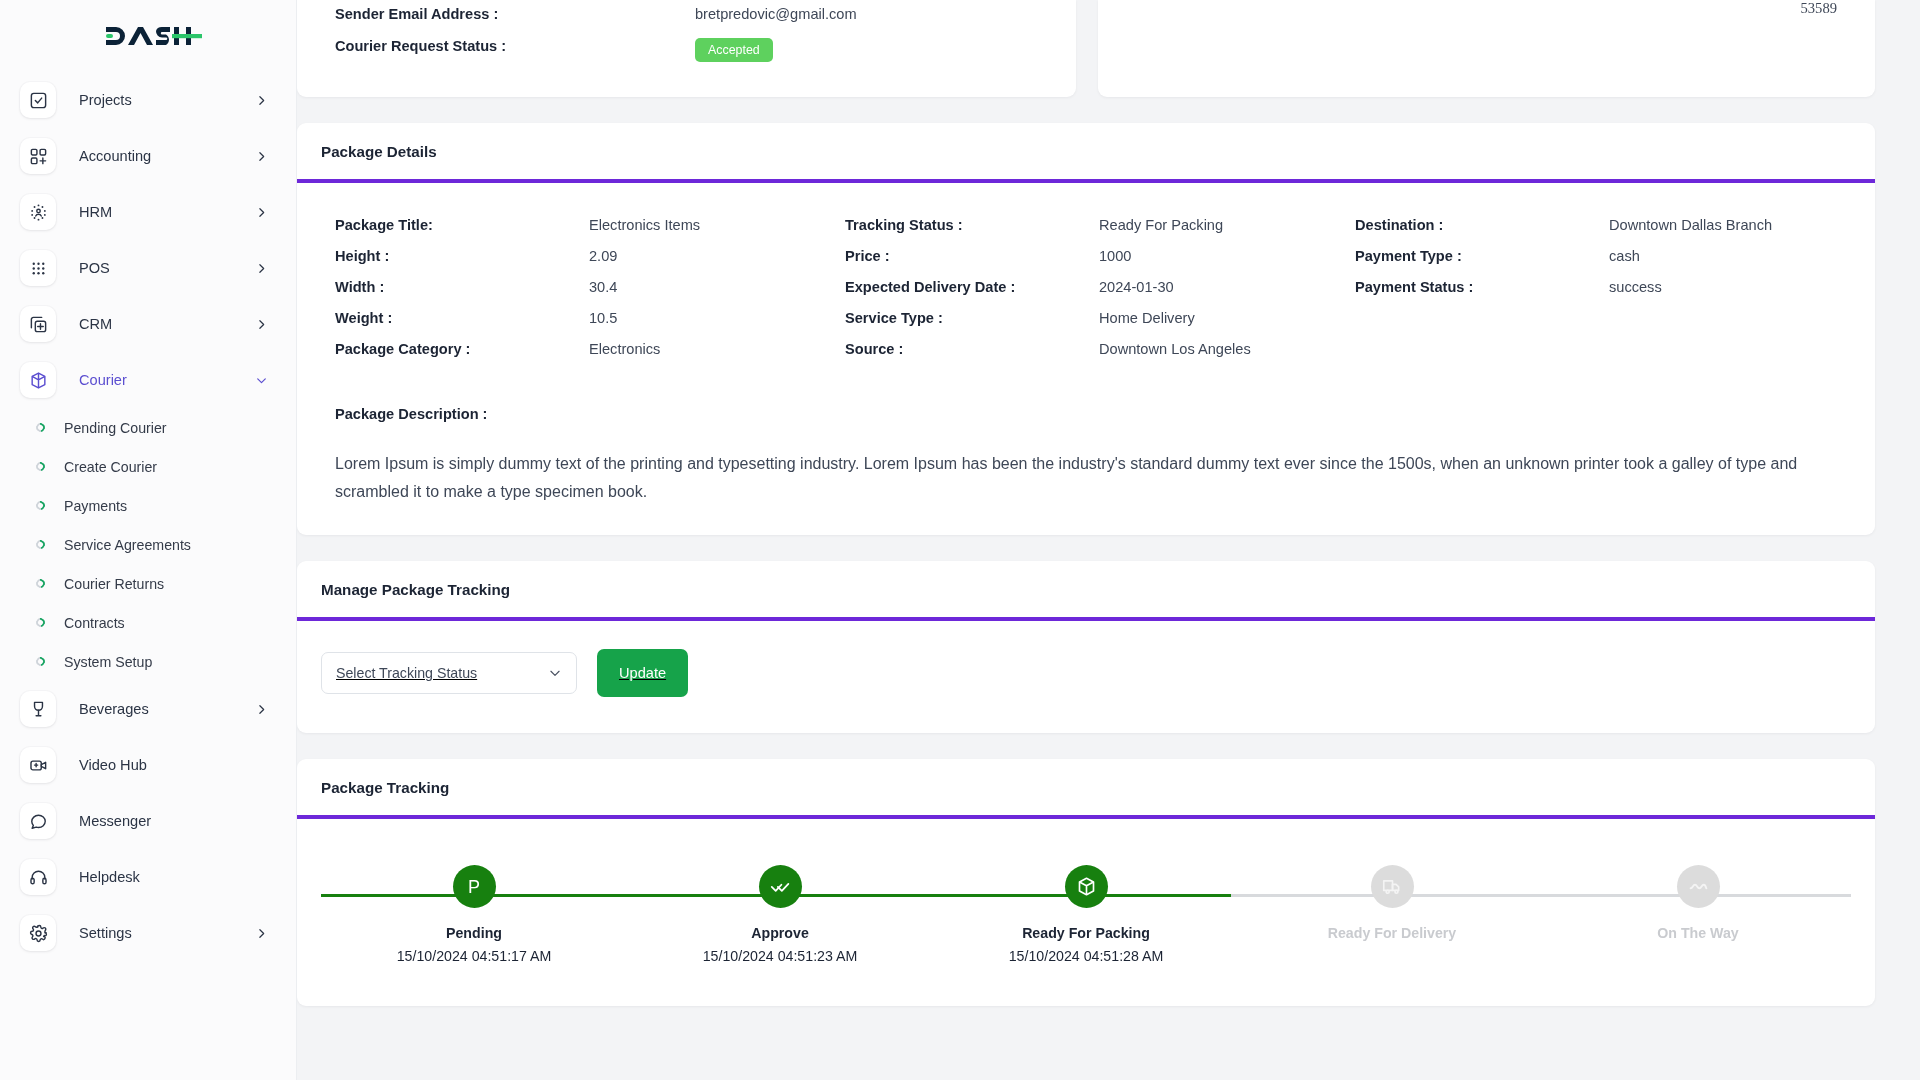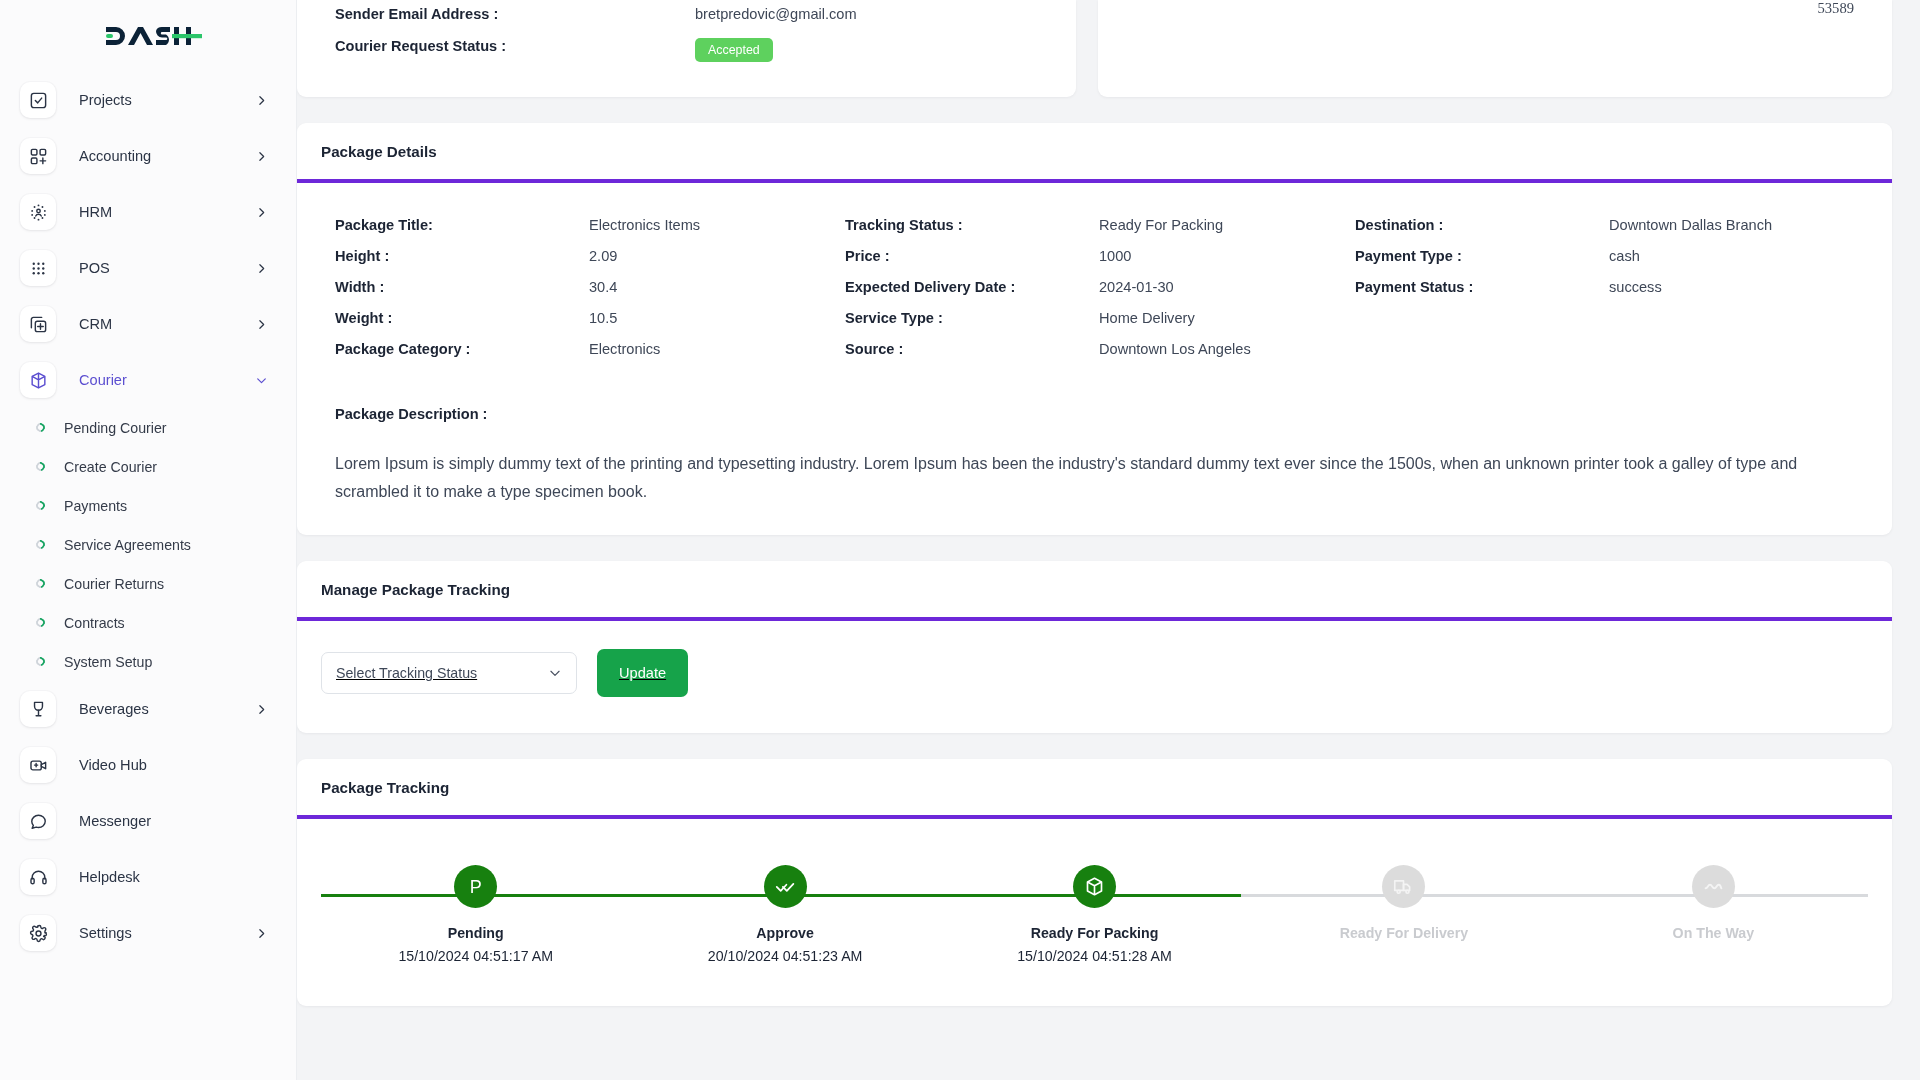--- a/index.html
+++ b/index.html
@@ -88,21 +88,21 @@
     font-size: 14.2px;
     color: #343b49;
     white-space: nowrap;
   }
 
   
   .main {
     flex: 1 1 auto;
     height: 1080px;
     overflow: hidden;
-    padding: 0 28px 0 0;
+    padding: 0 45px 0 0;
     position: relative;
   }
   .card {
     background: #ffffff;
     border-radius: 9px;
     box-shadow: 0 1px 3px rgba(20,25,40,.055);
     margin-left: 0;
   }
   .card-head {
     padding: 20px 24px 19px 24px;
@@ -655,21 +655,21 @@
           </div>
 
           <div class="step done">
             <div class="step-circle">
               <svg viewBox="0 0 24 24" fill="none" stroke="currentColor" stroke-width="2" stroke-linecap="round" stroke-linejoin="round">
                   <path d="M2 12.5l4.5 4.5L13 10"></path>
                   <path d="M9 12.5l4.5 4.5L21 9"></path>
                 </svg>
             </div>
             <div class="step-label">Approve</div>
-            <div class="step-time">20/10/2024 04:51:23 AM</div>
+            <div class="step-time">15/10/2024 04:51:23 AM</div>
           </div>
 
           <div class="step done">
             <div class="step-circle">
               <svg viewBox="0 0 24 24" fill="none" stroke="currentColor" stroke-width="1.9" stroke-linejoin="round">
                   <path d="M12 2.6l8 4.2v10.4L12 21.4 4 17.2V6.8z"></path>
                   <path d="M12 11.1v10.3M4 6.8l8 4.3 8-4.3"></path>
                 </svg>
             </div>
             <div class="step-label">Ready For Packing</div>

